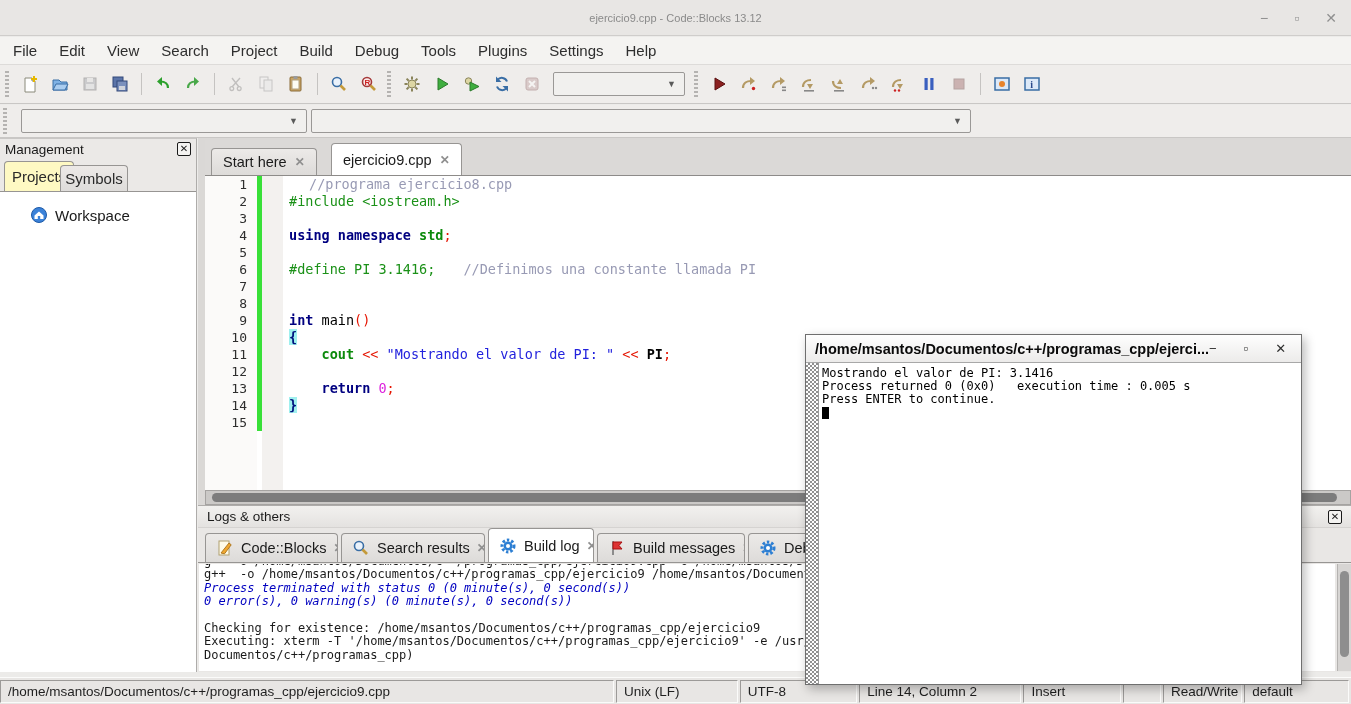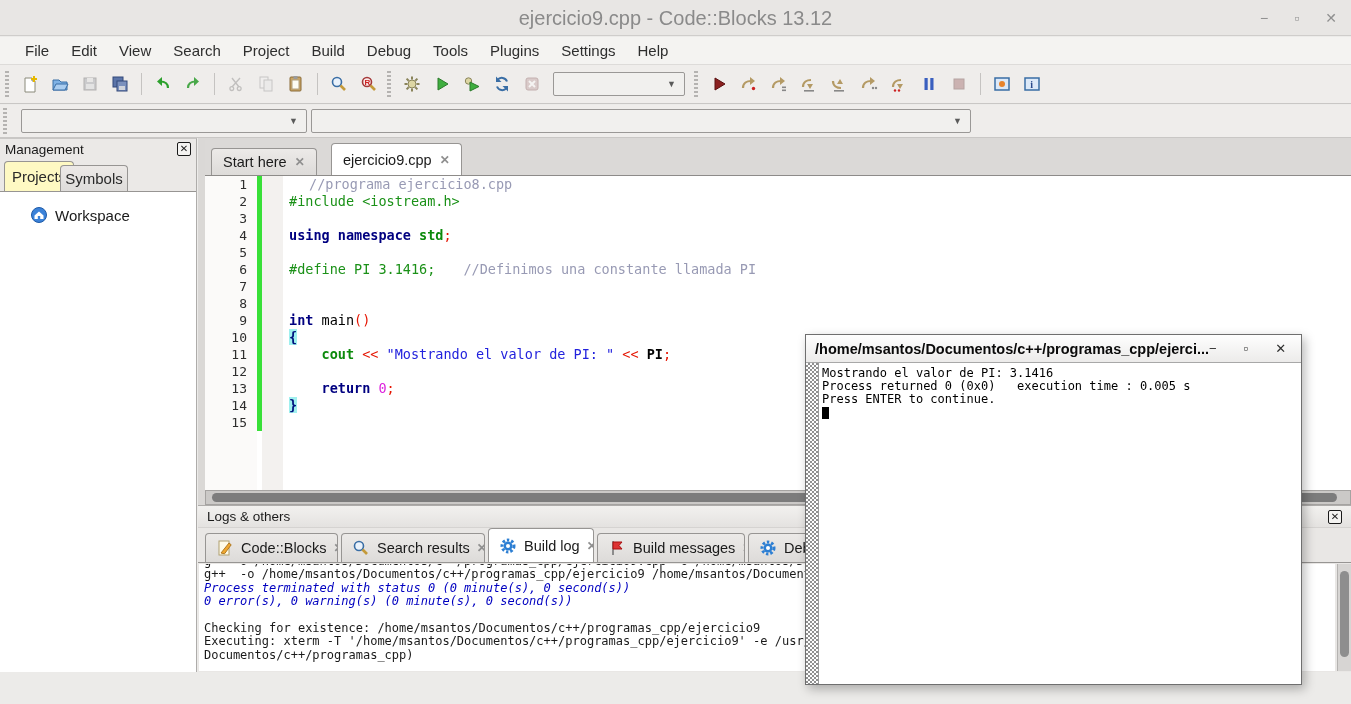--- a/index.html
+++ b/index.html
@@ -4,28 +4,28 @@
 <style>
   html,body{margin:0;padding:0;background:#d0cecc;}
   *{box-sizing:border-box;}
   #app{position:relative;width:1351px;height:704px;background:#ecebe9;overflow:hidden;
        font-family:"Liberation Sans",sans-serif;color:#1a1a1a;}
 
   
   .titlebar{position:absolute;left:0;top:0;width:1351px;height:36px;background:#e8e6e4;
             border-bottom:1px solid #cfcdcb;}
   .titlebar .title{position:absolute;left:0;right:0;top:0;height:36px;line-height:36px;
-            text-align:center;color:#8a8a8a;font-size:20px;}
+            text-align:center;color:#8a8a8a;font-size:11px;}
   .win-controls{position:absolute;right:14px;top:0;height:36px;display:flex;gap:26px;
             align-items:center;color:#8f8f8f;font-size:14px;}
   .win-controls span{cursor:default;}
 
   
   .menubar{position:absolute;left:0;top:37px;width:1351px;height:28px;background:#f4f3f1;
-           display:flex;align-items:center;padding-left:14px;border-bottom:1px solid #dddbd9;}
+           display:flex;align-items:center;padding-left:2px;border-bottom:1px solid #dddbd9;}
   .menu-item{padding:0 11px;font-size:15px;color:#2e2e2e;height:28px;line-height:28px;}
 
   
   .toolbar1{position:absolute;left:0;top:65px;width:1351px;height:39px;background:#efedeb;
             border-bottom:1px solid #c9c7c5;display:flex;align-items:center;padding-left:2px;}
   .toolbar2{position:absolute;left:0;top:105px;width:1351px;height:33px;background:#efedeb;
             border-bottom:1px solid #c9c7c5;display:flex;align-items:center;}
   .tb-btn{width:28px;height:28px;display:flex;align-items:center;justify-content:center;
           background:transparent;border:1px solid transparent;padding:0;margin:0 1px;}
   .tb-btn.disabled{opacity:.38;filter:grayscale(55%);}
@@ -601,20 +601,30 @@
           </span>
           <span>Deb</span>
         </div>
       </div>
     <div class="logpane"><div class="log-line log-clipped">g++ -o /home/msantos/Documentos/c++/programas_cpp/ejercicio9.cpp -o /home/msantos/Documentos/c++/programas_cpp/</div><div class="log-line log-plain">g++  -o /home/msantos/Documentos/c++/programas_cpp/ejercicio9 /home/msantos/Documentos/c++/programas</div><div class="log-line log-info">Process terminated with status 0 (0 minute(s), 0 second(s))</div><div class="log-line log-info">0 error(s), 0 warning(s) (0 minute(s), 0 second(s))</div><div class="log-line log-plain"> </div><div class="log-line log-plain">Checking for existence: /home/msantos/Documentos/c++/programas_cpp/ejercicio9</div><div class="log-line log-plain">Executing: xterm -T '/home/msantos/Documentos/c++/programas_cpp/ejercicio9' -e /usr/bin/cb_console_r</div><div class="log-line log-plain">Documentos/c++/programas_cpp)</div></div>
     <div class="vscroll">
       <div class="vthumb"></div>
     </div>
   </div>
 
+  <div class="statusbar">
+      <div class="seg" style="width: 622px;">/home/msantos/Documentos/c++/programas_cpp/ejercicio9.cpp</div>
+      <div class="seg" style="width: 123px;">Unix (LF)</div>
+      <div class="seg" style="width: 119px;">UTF-8</div>
+      <div class="seg" style="width: 164px;">Line 14, Column 2</div>
+      <div class="seg" style="width: 99px;">Insert</div>
+      <div class="seg" style="width: 38px;"></div>
+      <div class="seg" style="width: 80px;">Read/Write</div>
+      <div class="seg" style="width: 106px;">default</div>
+    </div>
 
   <div class="terminal">
     <div class="term-title">
       <span>/home/msantos/Documentos/c++/programas_cpp/ejerci...</span>
       <span class="term-controls">
           <span>−</span>
           <span>▫</span>
           <span>✕</span>
         </span>
     </div>

